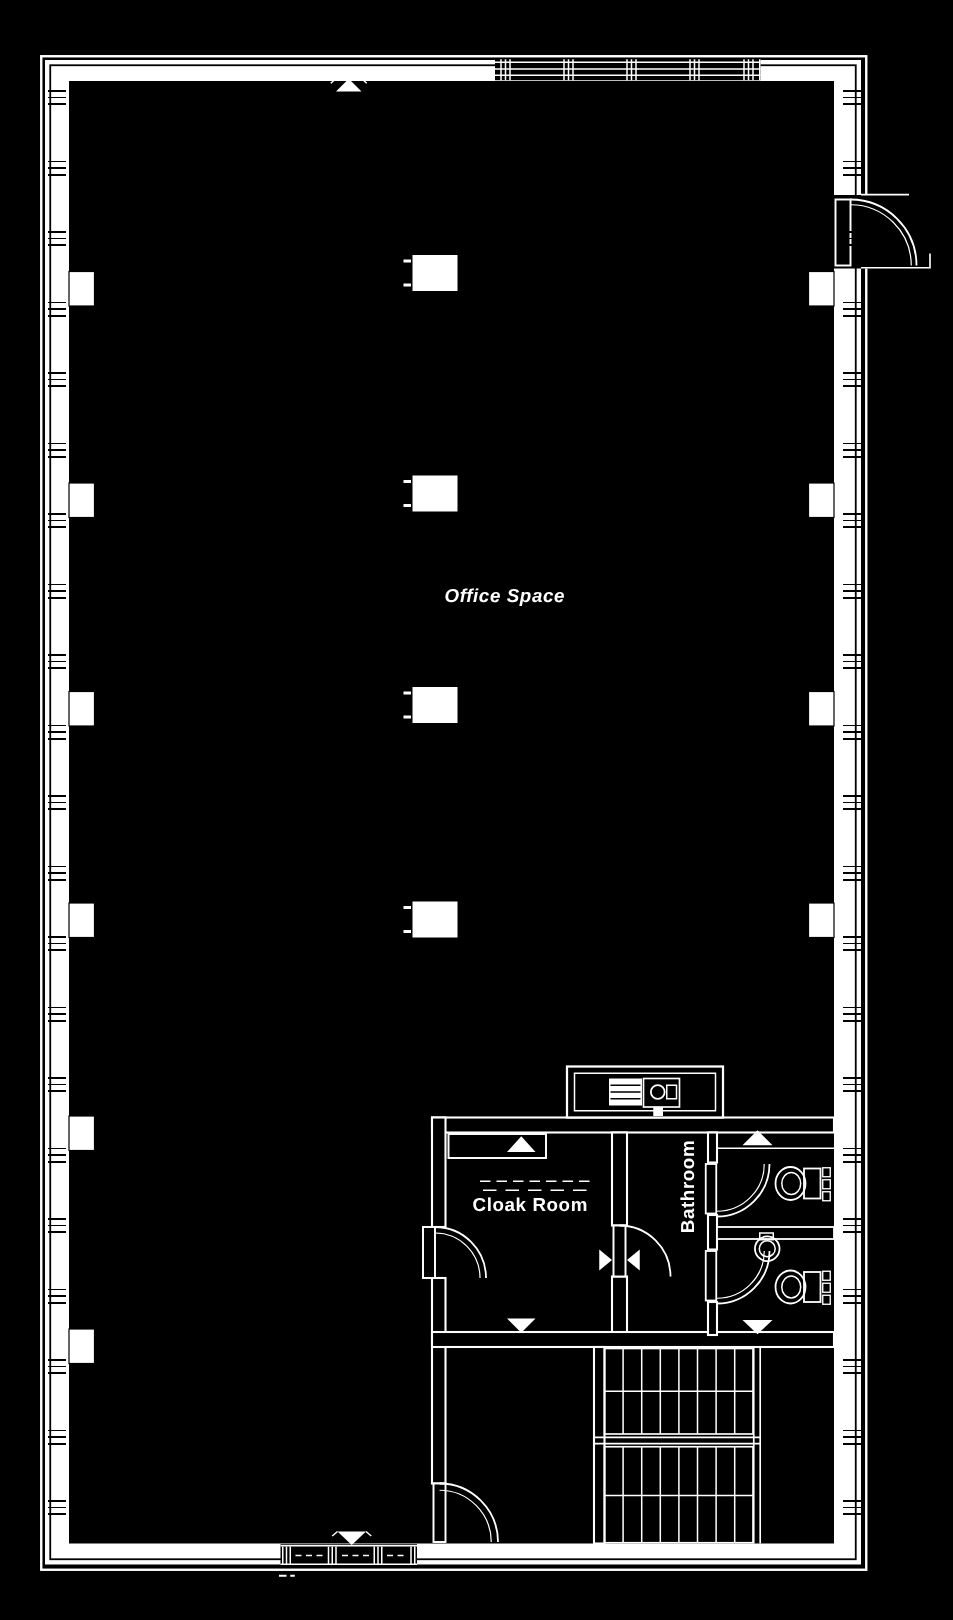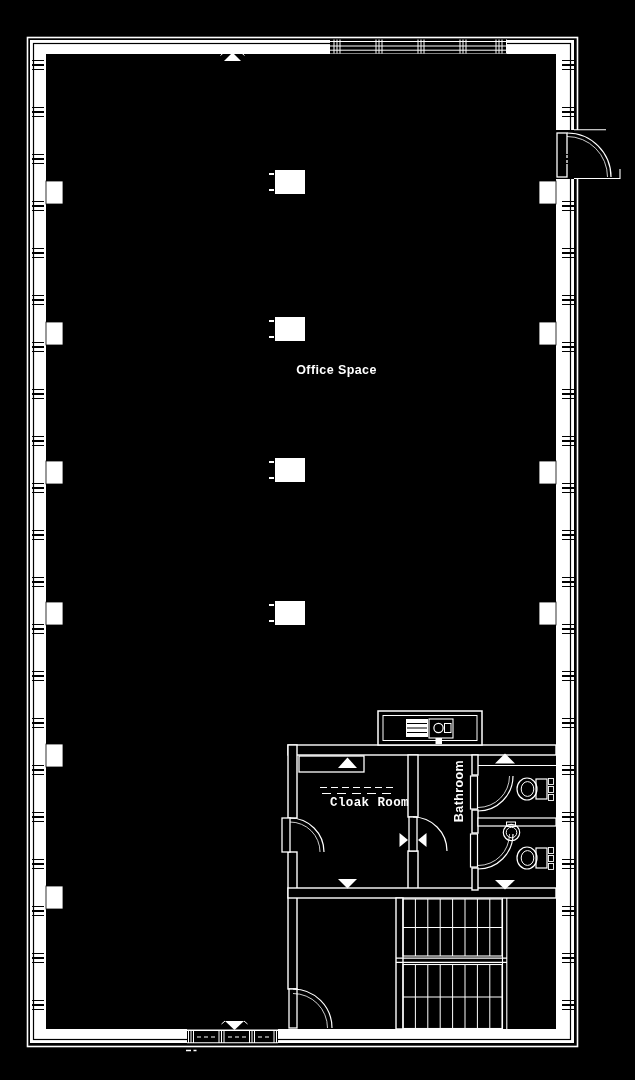--- a/index.html
+++ b/index.html
@@ -205,18 +205,18 @@
       <path d="M197,1037 H216 M228,1037 H246 M258,1037 H272" stroke-width="1" stroke-dasharray="4,3"></path>
       <polygon points="225,1021 244,1021 234.5,1030" fill="#fff" stroke="none"></polygon>
       <path d="M221.5,1024 L225,1021 M247.5,1024 L244,1021" stroke-width="1"></path>
       <path d="M186,1050.5 H191 M193.5,1050.5 H196.5" stroke-width="1.4"></path>
     </g>
   </svg>
 
   <div class="wall-dashes left"></div>
   <div class="wall-dashes right"></div>
 
-  <div class="lbl" style="left:276px;top:364px;width:121px;">Office Space</div>
-
-  <div class="lbl" style="left:309px;top:797px;width:121px;font-family:Liberation Mono, monospace;">Cloak Room</div>
+  <div class="lbl" style="left:276px;top:391px;width:121px;font-style:italic;">Office Space</div>
+
+  <div class="lbl" style="left:293px;top:797px;width:121px;">Cloak Room</div>
 
   <div class="lbl rot" style="left:399px;top:784px;width:121px;height:14px;">Bathroom</div>
 </div>
 
 </body></html>

